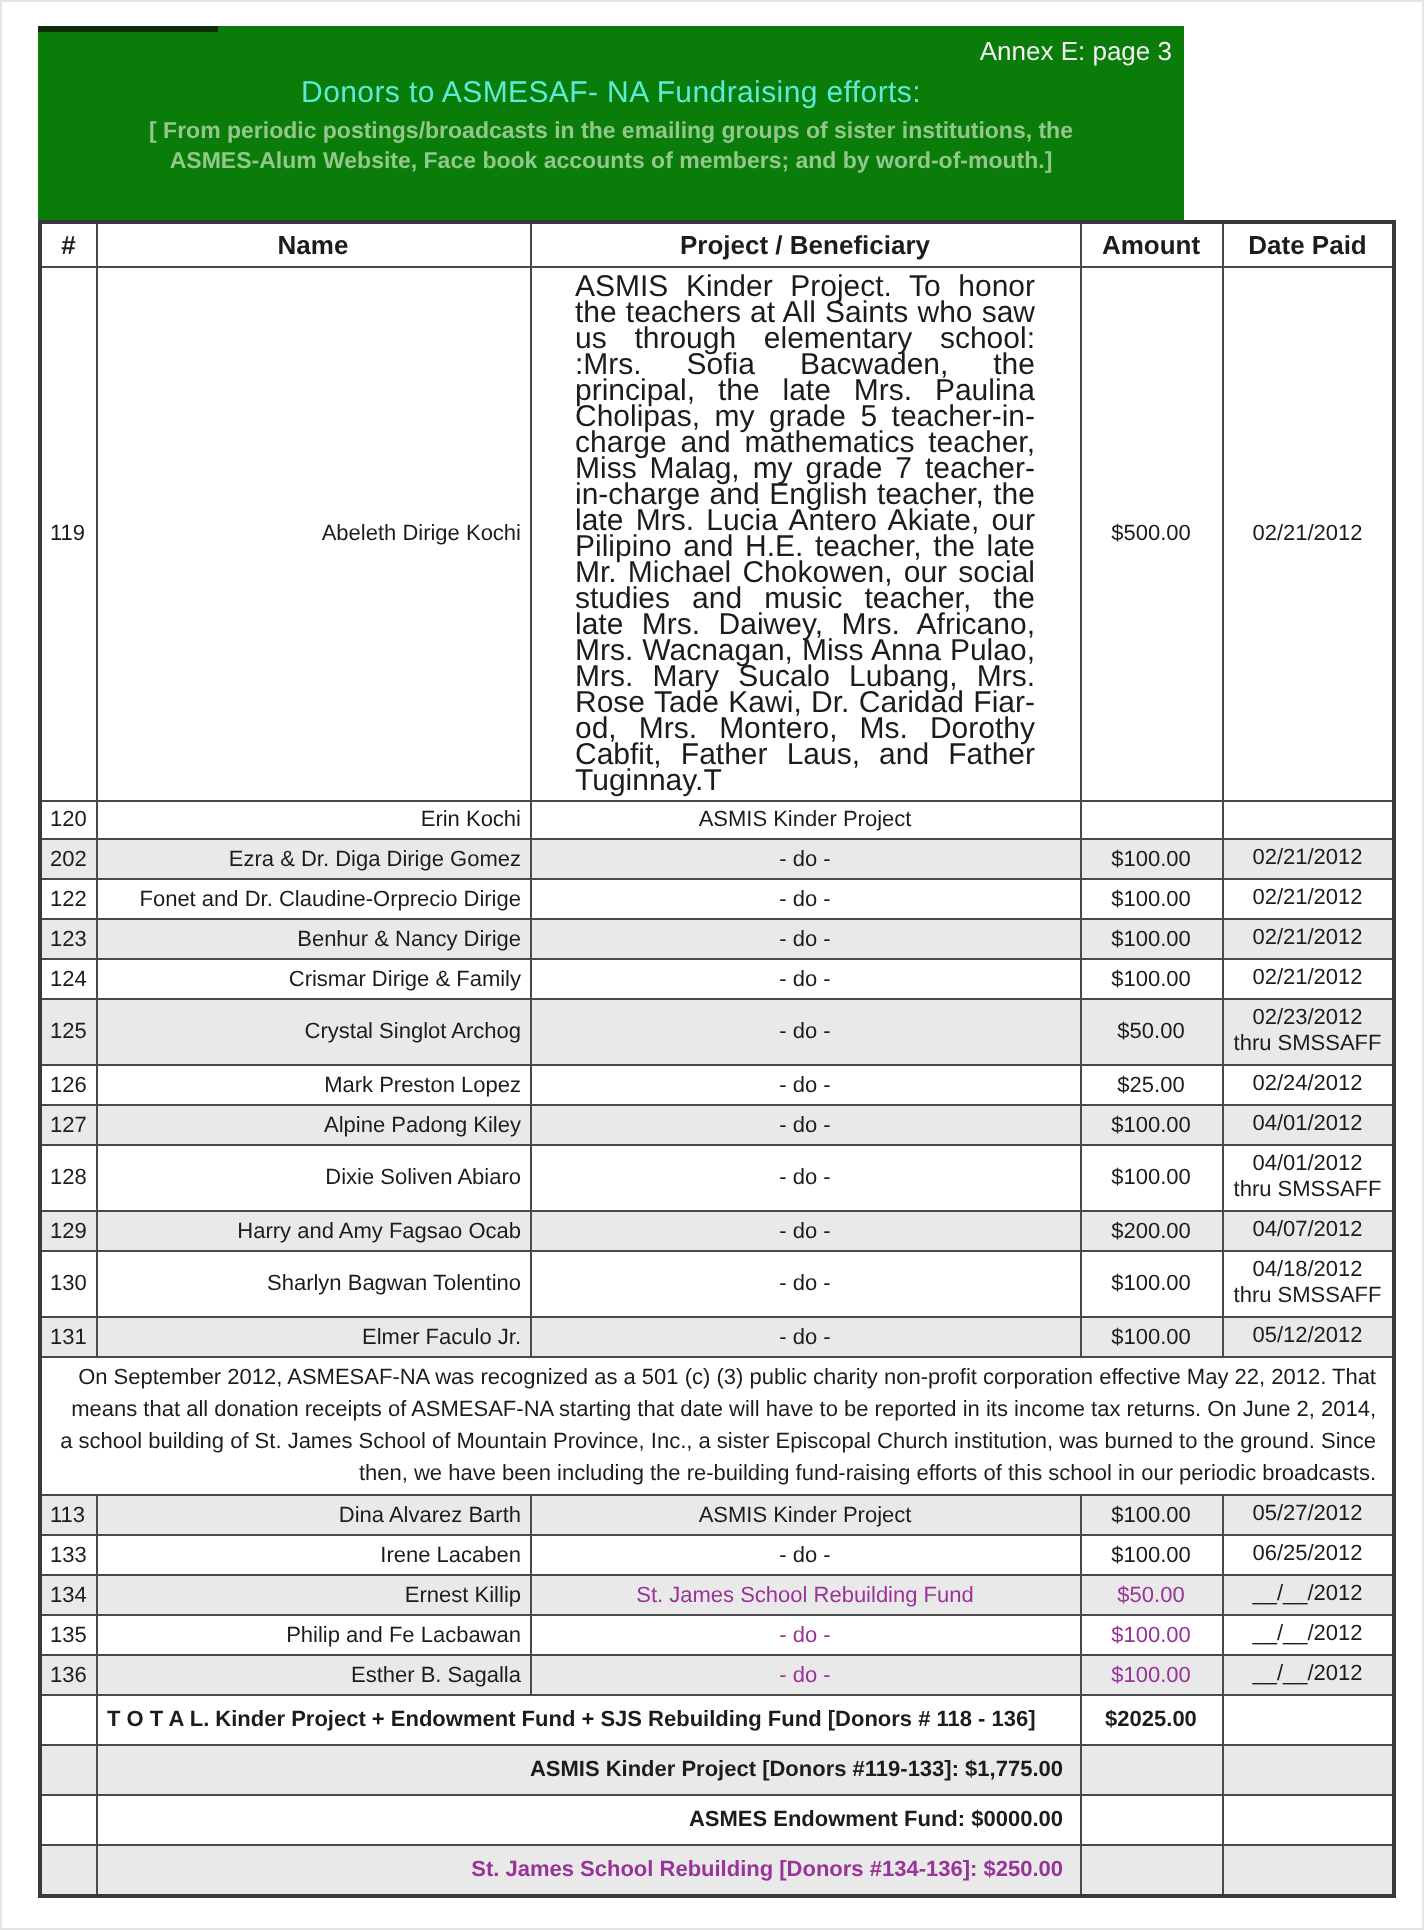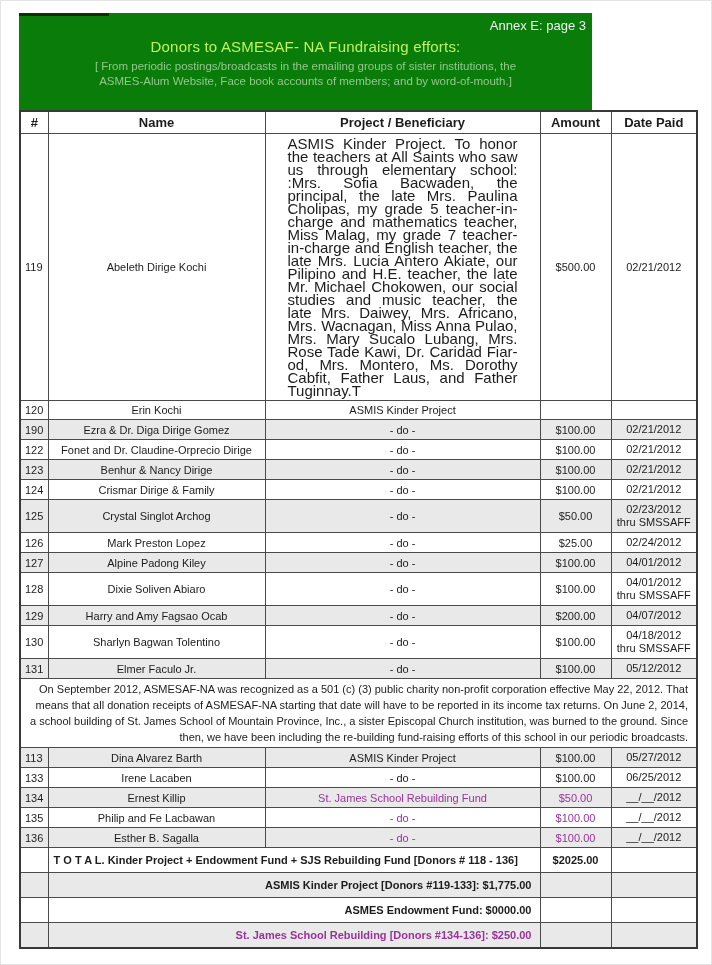--- a/index.html
+++ b/index.html
@@ -28,43 +28,44 @@
   }
   .scan-mark{
     position:absolute;left:0;top:0;width:90px;height:3px;
     background:#122d08;
   }
   .annex{
     text-align:right;color:#f2f2f2;font-size:13px;
     padding:2px 6px 0 0;
   }
   .banner-title{
-    text-align:center;color:#bef264;font-size:15px;
+    text-align:center;color:#5eead4;font-size:15px;
     margin-top:5px;letter-spacing:.2px;
   }
   .banner-sub{
     text-align:center;color:#93c78b;font-size:11.5px;line-height:15px;
     margin-top:4px;
+    font-weight:bold;
   }
   
   table.donors{
     width:677px;border-collapse:collapse;table-layout:fixed;
     border:2px solid #383838;
     font-size:11px;
   }
   table.donors td,table.donors th{
     border:1px solid var(--border);
     padding:3px 4px;
     vertical-align:middle;
     overflow:hidden;
   }
   th{font-size:13px;font-weight:bold;background:#fff;padding:6px 2px;}
   tr.shade td{background:var(--shade);}
   td.c-num{text-align:left;padding-left:3px;margin-left:35px;}
-  td.c-name{text-align:center;padding-left:5px;}
+  td.c-name{text-align:right;padding-left:5px;}
   td.c-proj{text-align:center;}
   td.c-proj.justify{
     text-align:justify;font-size:15px;line-height:13px;padding:3px 22px;
   }
   td.c-amt{text-align:center;}
   td.c-date{text-align:center;line-height:13px;}
   td .mag{color:var(--magenta);}
   tr.notice-row td{
     text-align:right;font-size:11px;line-height:16px;padding:2px 8px;
     background:#fff;
@@ -117,21 +118,21 @@
           <td class="c-date">02/21/2012</td>
         </tr>
         <tr>
           <td class="c-num">120</td>
           <td class="c-name">Erin Kochi</td>
           <td class="c-proj"><span>ASMIS Kinder Project</span></td>
           <td class="c-amt"><span></span></td>
           <td class="c-date"></td>
         </tr>
         <tr class="shade">
-          <td class="c-num">190</td>
+          <td class="c-num">202</td>
           <td class="c-name">Ezra &amp; Dr. Diga Dirige Gomez</td>
           <td class="c-proj"><span>- do -</span></td>
           <td class="c-amt"><span>$100.00</span></td>
           <td class="c-date">02/21/2012</td>
         </tr>
         <tr>
           <td class="c-num">122</td>
           <td class="c-name">Fonet and Dr. Claudine-Orprecio Dirige</td>
           <td class="c-proj"><span>- do -</span></td>
           <td class="c-amt"><span>$100.00</span></td>

